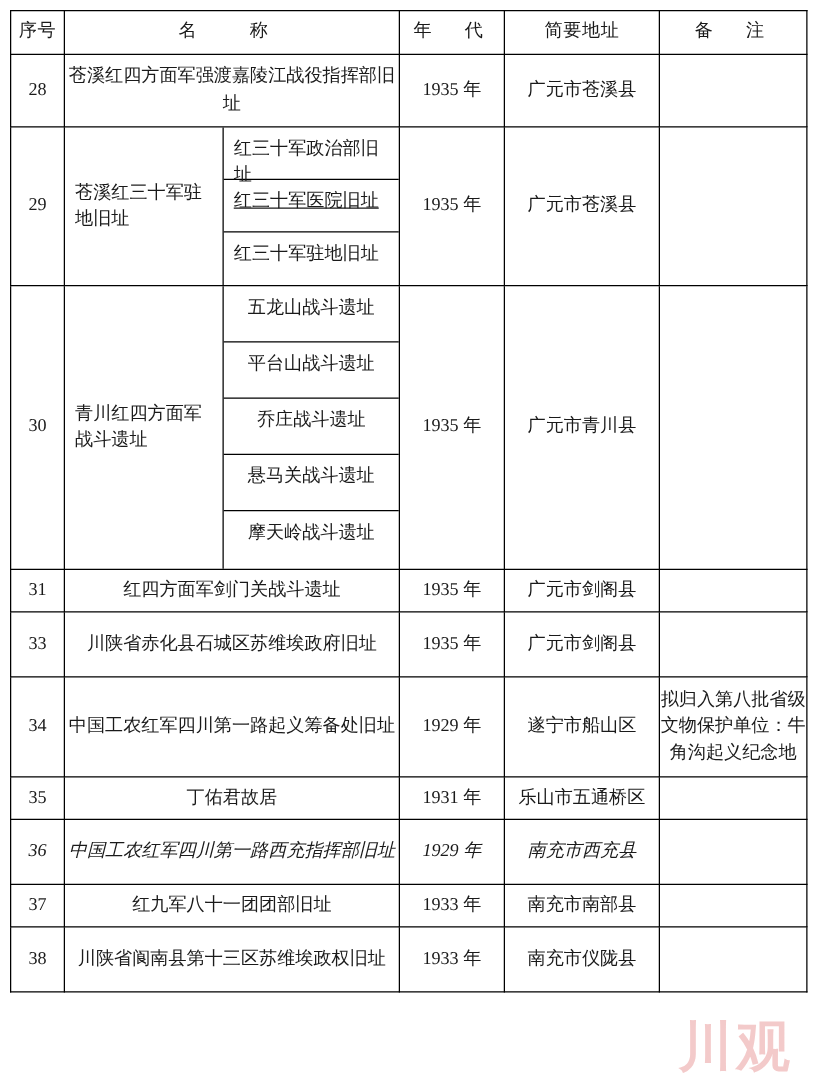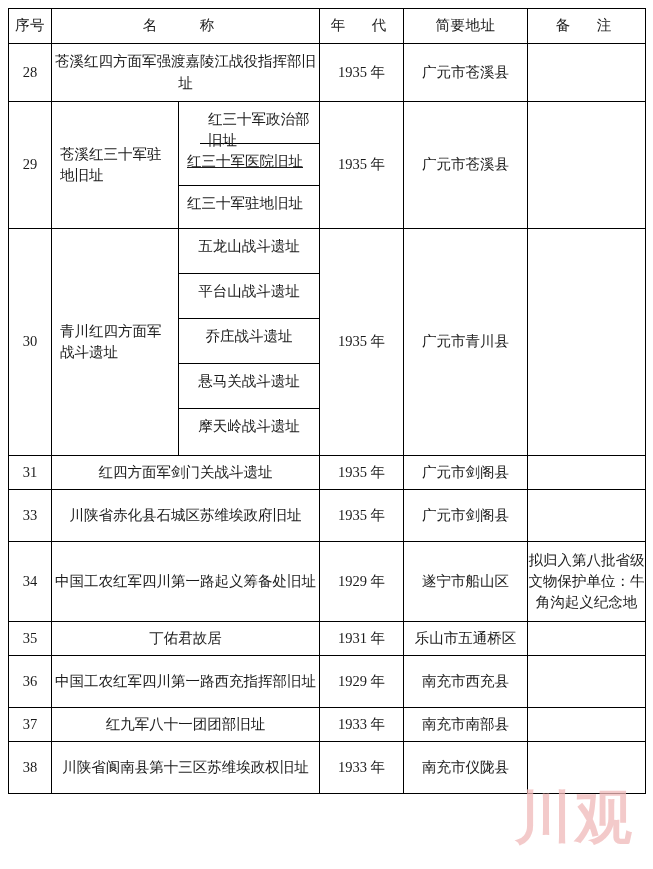--- a/index.html
+++ b/index.html
@@ -90,23 +90,23 @@
     line-height: 1.45;
   }
   .split > .subs > div:last-child {
     border-bottom: none;
   }
   .subs-center > div { text-align: center !important; }
   td.nopad { padding: 0; }
   .watermark {
     position: absolute;
     right: 18px;
-    bottom: 12px;
+    bottom: 2px;
     font-family: "Liberation Serif", serif;
-    font-size: 57px;
+    font-size: 43px;
     font-weight: bold;
     color: #f0b9b9;
     opacity: 0.75;
     letter-spacing: 3px;
     user-select: none;
     pointer-events: none;
     margin-left: 28px;
   }
 </style>
 </head>
@@ -137,21 +137,21 @@
         <td class="addr">广元市苍溪县</td>
         <td class="remark"></td>
       </tr>
 
       <tr style="height:126px;">
         <td class="num">29</td>
         <td class="nopad">
           <div class="split" style="height:126px;">
             <div class="main">苍溪红三十军驻地旧址</div>
             <div class="subs">
-              <div style="height:42px;margin-left:21px;">红三十军政治部旧址</div>
+              <div style="height:42px;">红三十军政治部旧址</div>
               <div style="height:42px;text-decoration:underline;">红三十军医院旧址</div>
               <div style="height:42px;">红三十军驻地旧址</div>
             </div>
           </div>
         </td>
         <td class="era">1935 年</td>
         <td class="addr">广元市苍溪县</td>
         <td class="remark"></td>
       </tr>
 
@@ -200,21 +200,21 @@
       </tr>
 
       <tr style="height:34px;">
         <td class="num">35</td>
         <td class="lname">丁佑君故居</td>
         <td class="era">1931 年</td>
         <td class="addr">乐山市五通桥区</td>
         <td class="remark"></td>
       </tr>
 
-      <tr style="height:52px;">
+      <tr style="height:52px;font-style:italic;">
         <td class="num">36</td>
         <td class="lname">中国工农红军四川第一路西充指挥部旧址</td>
         <td class="era">1929 年</td>
         <td class="addr">南充市西充县</td>
         <td class="remark"></td>
       </tr>
 
       <tr style="height:34px;">
         <td class="num">37</td>
         <td class="lname">红九军八十一团团部旧址</td>

